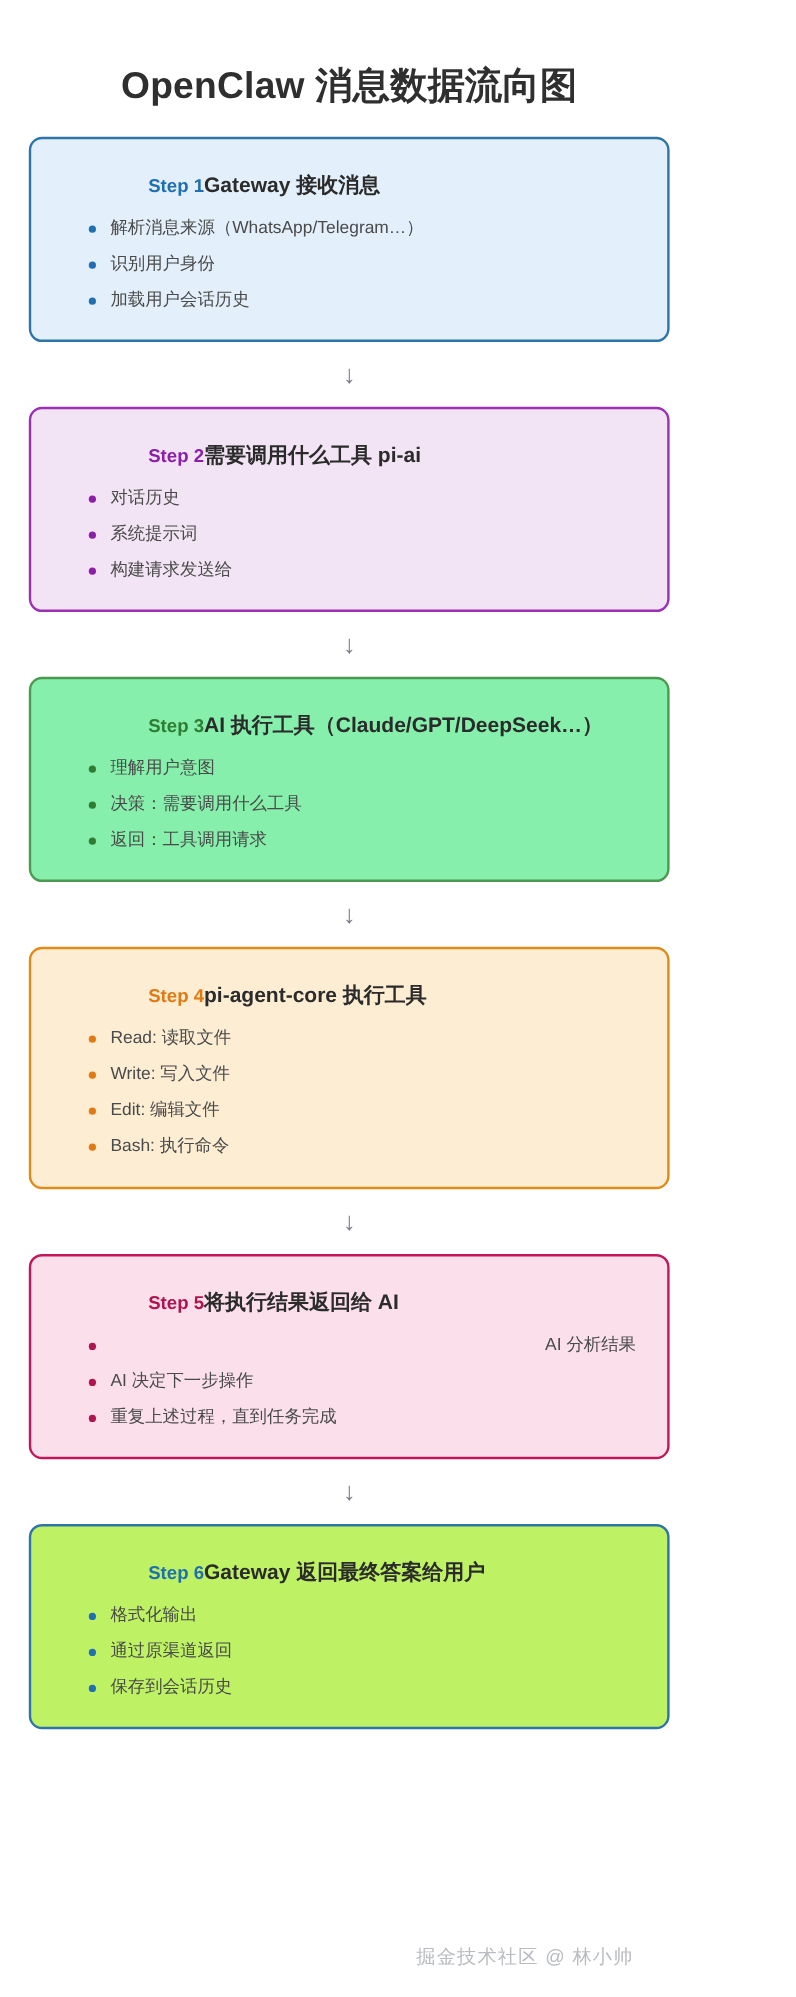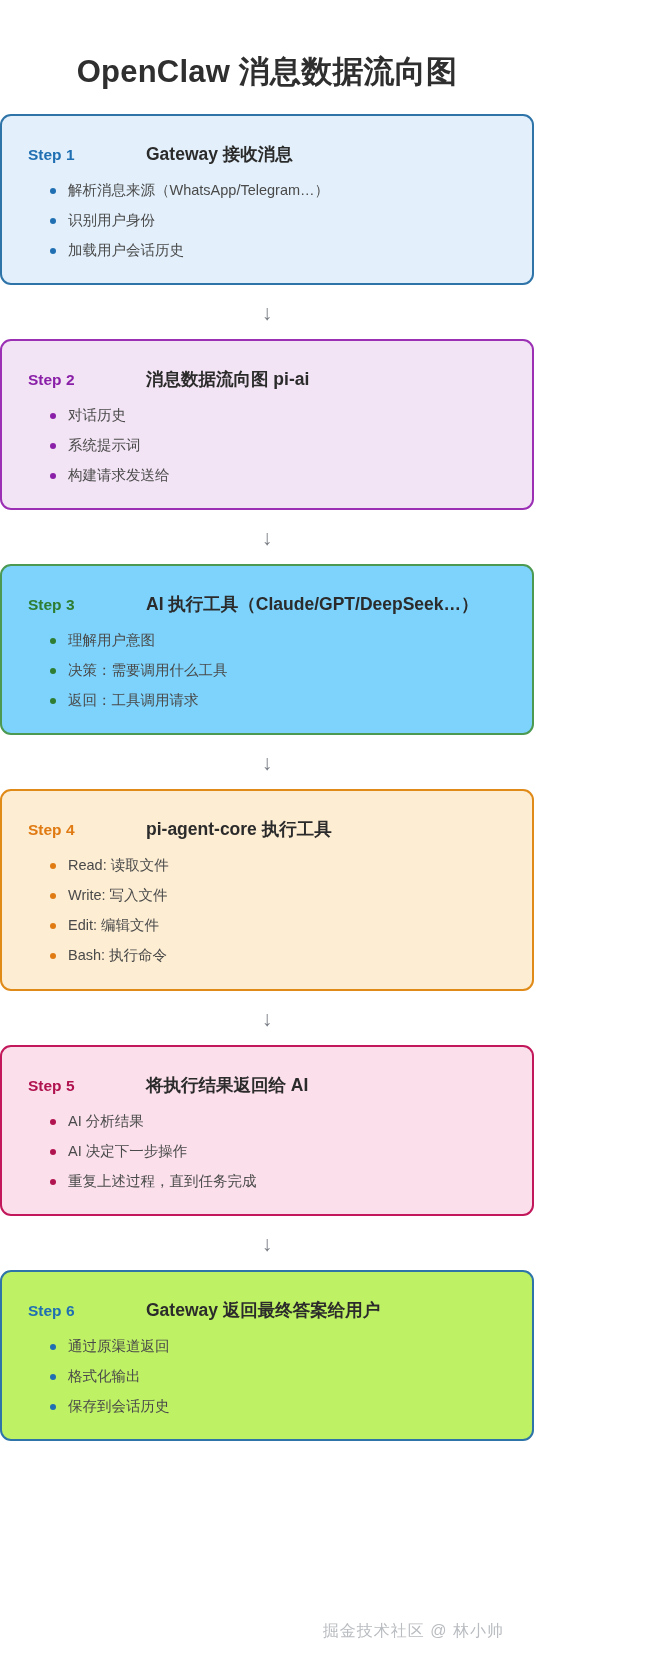--- a/index.html
+++ b/index.html
@@ -14,20 +14,21 @@
     color: #333333;
     position: relative;
     overflow: hidden;
   }
   .page {
     width: 534px;
     height: 1664px;
     box-sizing: border-box;
     padding: 0;
     position: relative;
+    margin-left: 24px;
   }
   .title {
     text-align: center;
     font-size: 31px;
     font-weight: bold;
     color: #2f2f2f;
     letter-spacing: 0.2px;
     margin: 0;
     padding-top: 52px;
     padding-bottom: 0;
@@ -43,20 +44,21 @@
     border: 2px solid #888;
     border-radius: 11px;
     padding: 26px 0 22px 0;
     position: relative;
   }
   .step-head {
     display: flex;
     align-items: baseline;
     padding: 0 26px 0 26px;
     margin-bottom: 14px;
+    text-align: right;
   }
   .step-label {
     font-size: 15.5px;
     font-weight: bold;
     width: 118px;
     flex: 0 0 118px;
   }
   .step-title {
     font-size: 17.5px;
     font-weight: bold;
@@ -122,30 +124,30 @@
         <ul class="bullets">
           <li style="color: rgb(74, 74, 74); --dot: #1F6FB2;">解析消息来源（WhatsApp/Telegram…）</li>
           <li style="color: rgb(74, 74, 74); --dot: #1F6FB2;">识别用户身份</li>
           <li style="color: rgb(74, 74, 74); --dot: #1F6FB2;">加载用户会话历史</li>
         </ul>
       </div>
       <div class="arrow">↓</div>
       <div class="step-card sc-1" style="border-color: rgb(155, 48, 181); background: rgb(243, 228, 245);">
         <div class="step-head">
           <span class="step-label" style="color: rgb(138, 31, 168);">Step 2</span>
-          <span class="step-title">消息数据流向图 pi-ai</span>
+          <span class="step-title">需要调用什么工具 pi-ai</span>
         </div>
         <ul class="bullets">
           <li style="color: rgb(74, 74, 74); --dot: #8A1FA8;">对话历史</li>
           <li style="color: rgb(74, 74, 74); --dot: #8A1FA8;">系统提示词</li>
           <li style="color: rgb(74, 74, 74); --dot: #8A1FA8;">构建请求发送给</li>
         </ul>
       </div>
       <div class="arrow">↓</div>
-      <div class="step-card sc-2" style="border-color: rgb(76, 154, 82); background: #7dd3fc;">
+      <div class="step-card sc-2" style="border-color: rgb(76, 154, 82); background: #86efac;">
         <div class="step-head">
           <span class="step-label" style="color: rgb(46, 125, 50);">Step 3</span>
           <span class="step-title">AI 执行工具（Claude/GPT/DeepSeek…）</span>
         </div>
         <ul class="bullets">
           <li style="color: rgb(74, 74, 74); --dot: #2E7D32;">理解用户意图</li>
           <li style="color: rgb(74, 74, 74); --dot: #2E7D32;">决策：需要调用什么工具</li>
           <li style="color: rgb(74, 74, 74); --dot: #2E7D32;">返回：工具调用请求</li>
         </ul>
       </div>
@@ -162,34 +164,34 @@
           <li style="color: rgb(74, 74, 74); --dot: #E07A12;">Bash: 执行命令</li>
         </ul>
       </div>
       <div class="arrow">↓</div>
       <div class="step-card sc-4" style="border-color: rgb(194, 24, 91); background: rgb(251, 224, 235);">
         <div class="step-head">
           <span class="step-label" style="color: rgb(176, 19, 79);">Step 5</span>
           <span class="step-title">将执行结果返回给 AI</span>
         </div>
         <ul class="bullets">
-          <li style="color: rgb(74, 74, 74); --dot: #B0134F;">AI 分析结果</li>
+          <li style="color: rgb(74, 74, 74); text-align: right; --dot: #B0134F;">AI 分析结果</li>
           <li style="color: rgb(74, 74, 74); --dot: #B0134F;">AI 决定下一步操作</li>
           <li style="color: rgb(74, 74, 74); --dot: #B0134F;">重复上述过程，直到任务完成</li>
         </ul>
       </div>
       <div class="arrow">↓</div>
       <div class="step-card sc-5" style="border-color: rgb(46, 116, 168); background: #bef264;">
         <div class="step-head">
           <span class="step-label" style="color: rgb(31, 111, 178);">Step 6</span>
           <span class="step-title">Gateway 返回最终答案给用户</span>
         </div>
         <ul class="bullets">
+          <li style="color: rgb(74, 74, 74); --dot: #1F6FB2;">格式化输出</li>
           <li style="color: rgb(74, 74, 74); --dot: #1F6FB2;">通过原渠道返回</li>
-          <li style="color: rgb(74, 74, 74); --dot: #1F6FB2;">格式化输出</li>
           <li style="color: rgb(74, 74, 74); --dot: #1F6FB2;">保存到会话历史</li>
         </ul>
       </div>
     </div>
 
   <div class="watermark">掘金技术社区 @ 林小帅</div>
 
 </div>
 
 </body></html>

